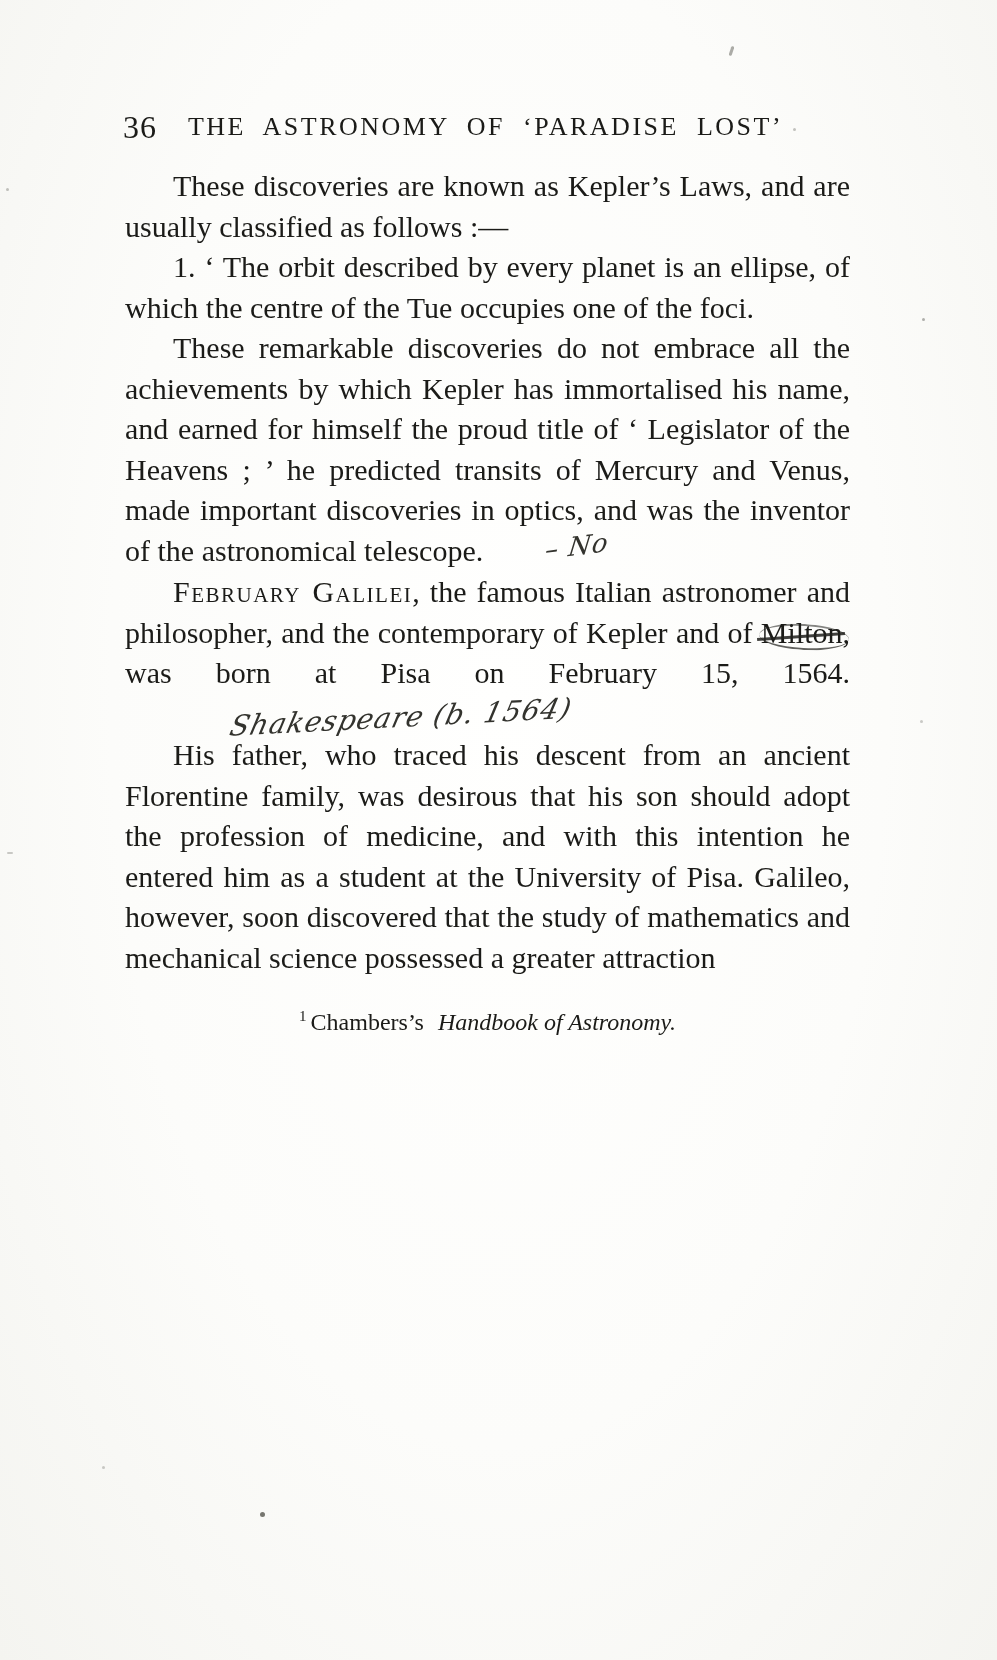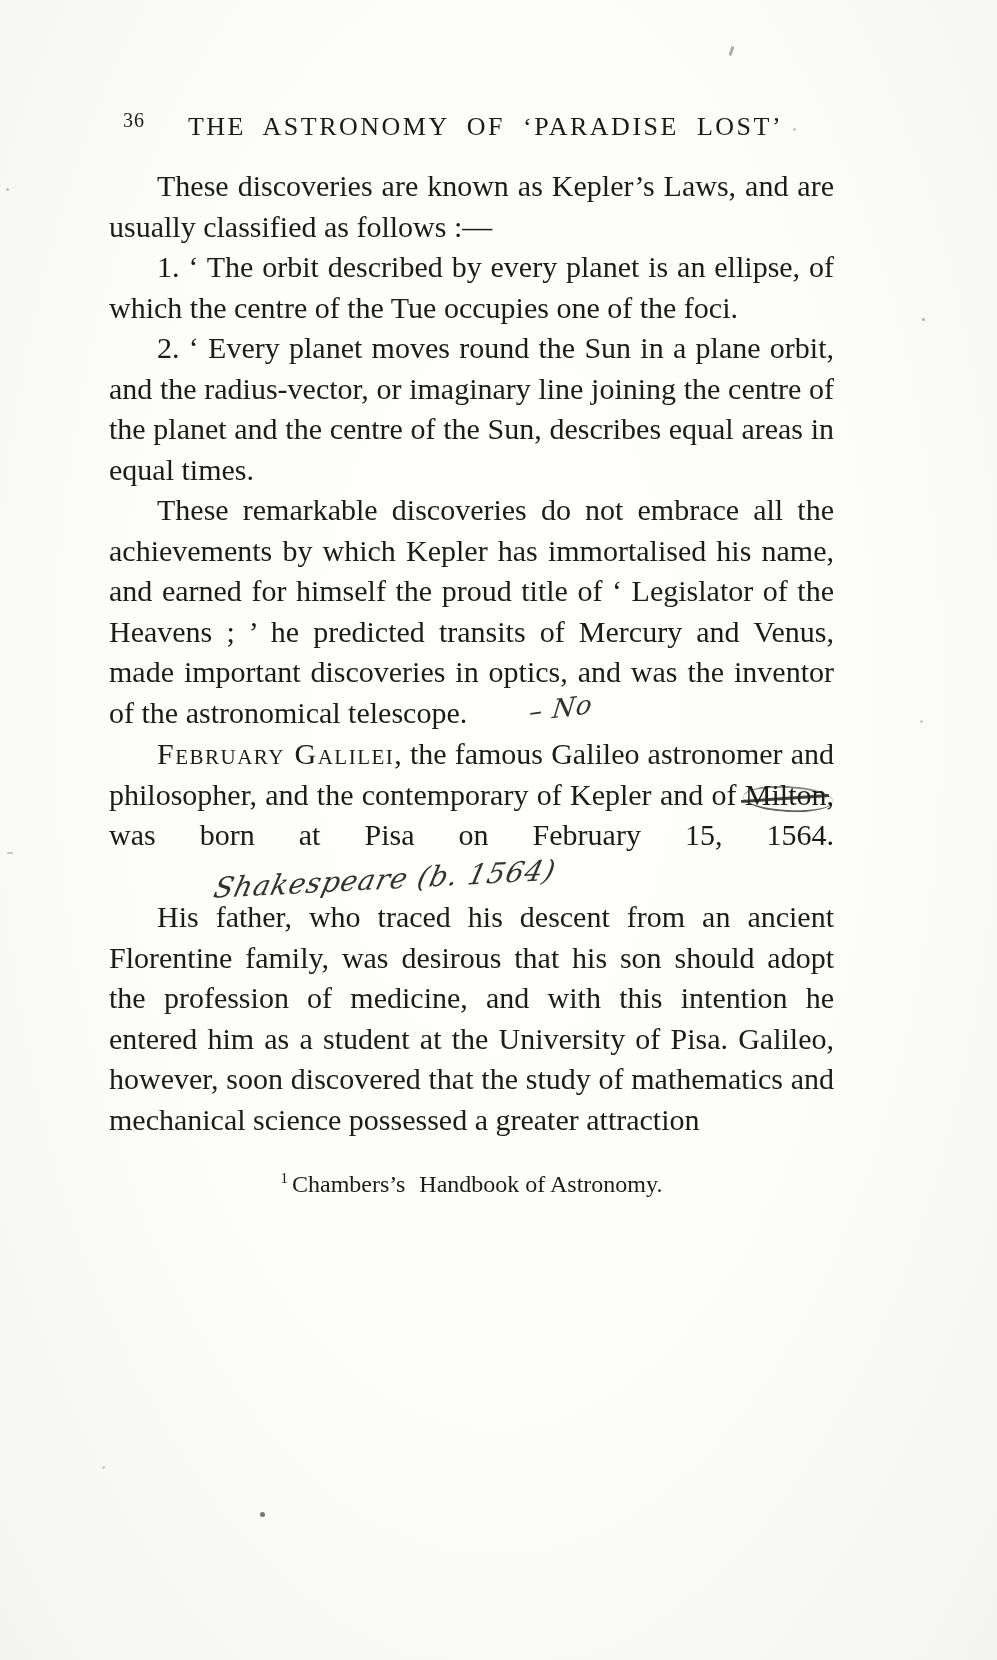--- a/index.html
+++ b/index.html
@@ -20,32 +20,32 @@
   .page { position: absolute; inset: 0; }
 
   
   .running-head {
     position: absolute;
     top: 108px; left: 123px; width: 725px;
     height: 34px;
   }
   .page-num {
     position: absolute; left: 0; top: 1px;
-    font-size: 20px; letter-spacing: 1px;
+    font-size: 32px; letter-spacing: 1px;
   }
   .head-title {
     display: block; text-align: center;
     font-size: 26px; letter-spacing: 2.5px; word-spacing: 9px;
     padding-top: 4px;
   }
 
   
   .text-block {
     position: absolute;
-    top: 166px; left: 109px; width: 725px;
+    top: 166px; left: 125px; width: 725px;
     font-size: 30px; line-height: 40.5px;
     text-align: justify;
   }
   .para { margin: 0; text-indent: 48px; }
 
   .smallcaps { font-variant: small-caps; letter-spacing: 1.5px; }
 
   sup.fnmark { font-size: 18px; line-height: 0; margin-left: 5px; }
 
   
@@ -82,21 +82,21 @@
   }
 
   
   .footnote {
     margin-top: 18px;
     text-align: center;
     text-indent: 0;
     font-size: 24px;
   }
   .footnote sup { font-size: 15px; margin-right: 4px; }
-  .footnote .book-title { margin-left: 14px; }
+  .footnote .book-title { font-style: italic; margin-left: 14px; }
 
   
   .dot { position: absolute; border-radius: 50%; background: #55554e; }
   .tick {
     position: absolute; width: 3px; height: 10px;
     background: #6a6a62; border-radius: 2px; transform: rotate(18deg);
   }
 </style>
 </head>
 <body>
@@ -109,26 +109,25 @@
     <span class="page-num">36</span>
     <span class="head-title">THE ASTRONOMY OF ‘PARADISE LOST’</span>
   </header>
 
   <main class="text-block">
 
     <p class="para">These discoveries are known as Kepler’s Laws, and are usually classified as follows :—</p>
 
     <p class="para">1. ‘ The orbit described by every planet is an ellipse, of which the centre of the Tue occupies one of the foci.</p>
 
-    <p class="para">2. ‘ Every planet moves round the Sun in a plane orbit, and the radius-vector, or imaginary line joining the centre of the planet and the centre of the Sun, describes equal areas in equal times.</p>
 
 
     <p class="para"><span>These remarkable discoveries do not embrace all the achievements by which Kepler has immortalised his name, and earned for himself the proud title of ‘ Legislator of the Heavens ; ’ he predicted transits of Mercury and Venus, made important discoveries in optics, and was the inventor of the astronomical telescope.</span><span class="handwriting hw-no">– No</span></p>
 
-    <p class="para"><span class="smallcaps">February Galilei</span><span>, the famous Galileo astronomer and philosopher, and the contemporary of Kepler and of </span><span class="scribbled">Milton</span><span>, was born at Pisa on February 15, 1564.</span><span class="handwriting hw-shakespeare">Shakespeare (b. 1564)</span></p>
+    <p class="para"><span class="smallcaps">February Galilei</span><span>, the famous Italian astronomer and philosopher, and the contemporary of Kepler and of </span><span class="scribbled">Milton</span><span>, was born at Pisa on February 15, 1564.</span><span class="handwriting hw-shakespeare">Shakespeare (b. 1564)</span></p>
 
     <p class="para">His father, who traced his descent from an ancient Florentine family, was desirous that his son should adopt the profession of medicine, and with this intention he entered him as a student at the University of Pisa.  Galileo, however, soon discovered that the study of mathematics and mechanical science possessed a greater attraction</p>
 
     <div class="footnote">
       <sup>1</sup><span>Chambers’s</span><span class="book-title">Handbook of Astronomy.</span>
     </div>
 
   </main>
 
   <span class="tick" style="top:46px; left:730px; opacity:.55;"></span>

